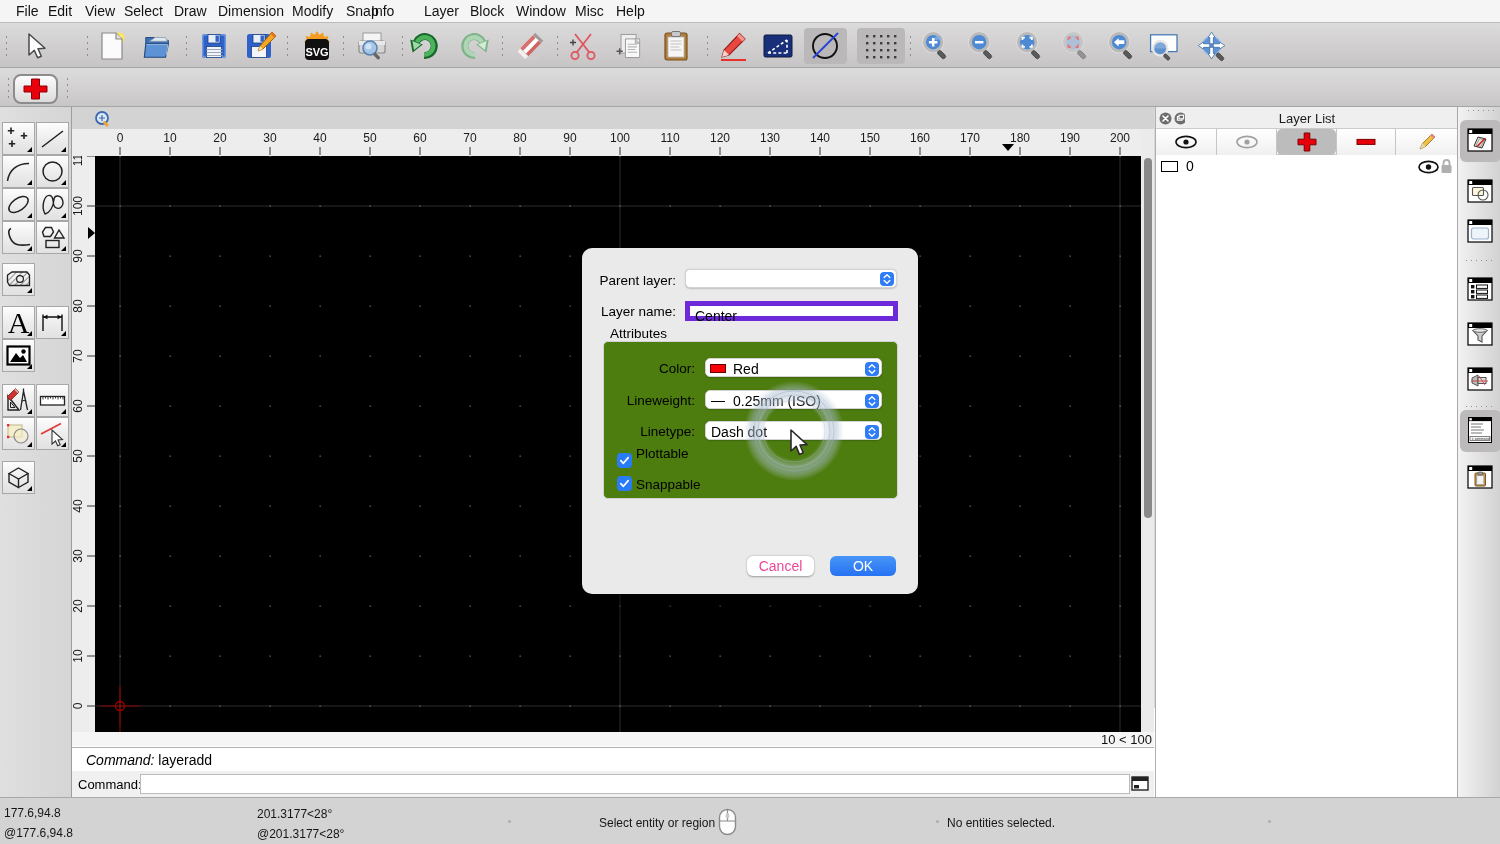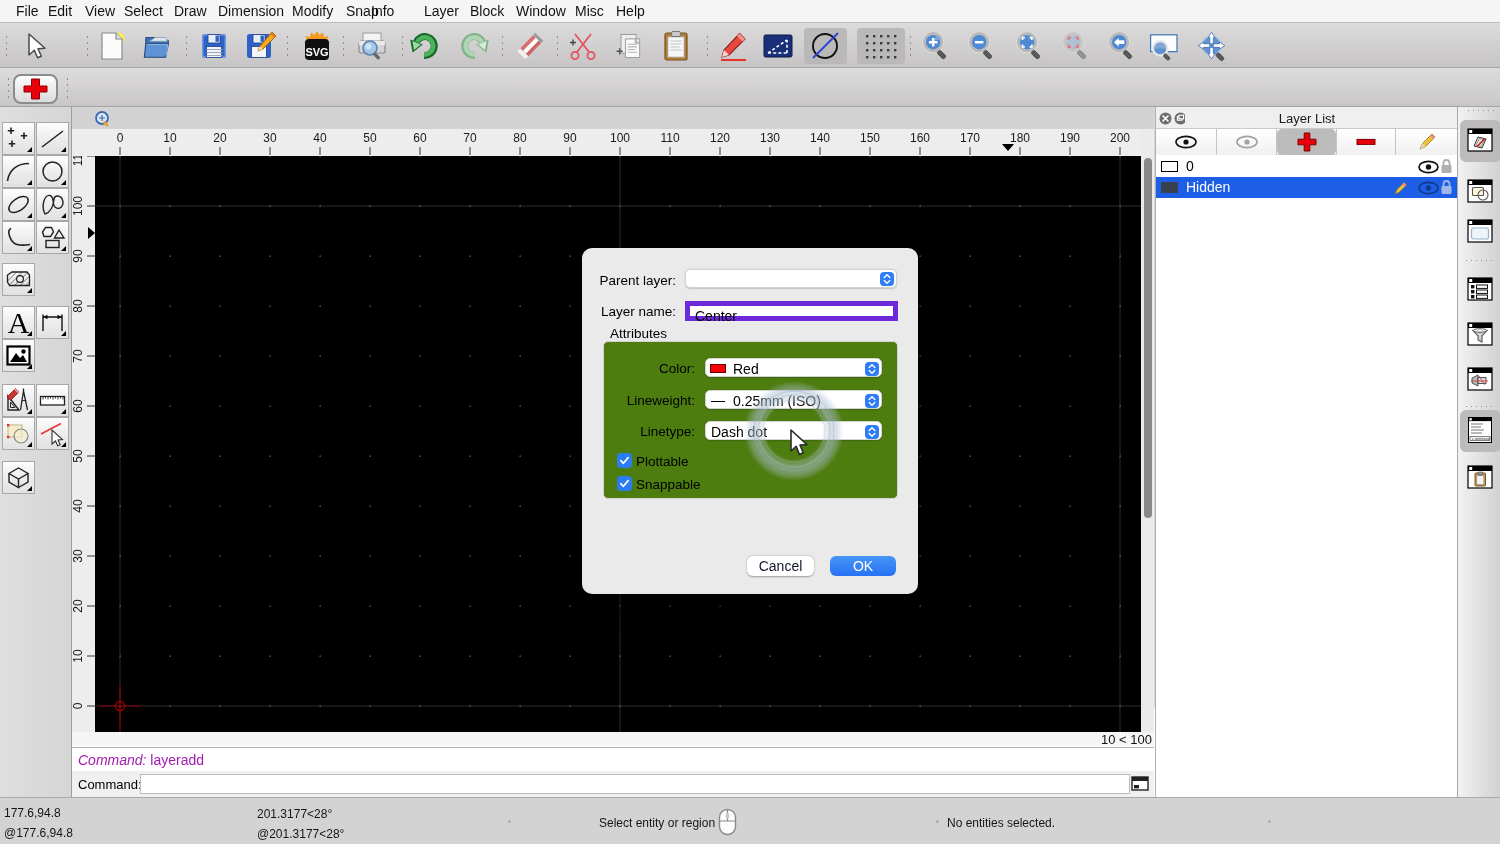--- a/index.html
+++ b/index.html
@@ -32,21 +32,21 @@
 #mdititle .t{position:absolute;left:0;top:3px;width:1120px;text-align:center;font-size:14px;color:#363636;}
 #corner{left:72px;top:129px;width:23px;height:27px;background:#eeeded;}
 #hruler{left:95px;top:129px;width:1046px;height:27px;background:#eeeded;}
 #vruler{left:72px;top:156px;width:23px;height:576px;background:#eeeded;}
 #canvas{left:95px;top:156px;width:1046px;height:576px;background:#000;}
 #cgap{left:1141px;top:129px;width:13px;height:603px;background:#ecebeb;}
 #sthumb{left:1144px;top:158px;width:8px;height:360px;background:#8a8989;border-radius:4px;}
 #understrip{left:72px;top:732px;width:1082px;height:14px;background:#f6f5f5;}
 #understrip .g{position:absolute;right:2px;top:0px;font-size:13px;color:#111;}
 #histrow{left:72px;top:747px;width:1082px;height:24px;background:#fff;border-top:1px solid #b1b0b0;}
-#histrow .c{position:absolute;left:6px;top:4px;font-size:14px;color:#a21caf;}
+#histrow .c{position:absolute;left:14px;top:4px;font-size:14px;color:#000000;}
 #inputrow{left:72px;top:771px;width:1082px;height:26px;background:#f1f0f0;}
 #inputrow .l{position:absolute;left:6px;top:6px;font-size:13px;color:#000;}
 #cmdinput{position:absolute;left:68px;top:3px;width:990px;height:20px;background:#fff;border:1px solid #bcbbbb;}
 
 #dock{left:1155px;top:107px;width:302px;height:690px;background:#fff;border-left:1px solid #b0afaf;}
 #dockhead{position:absolute;left:0;top:0;width:302px;height:22px;background:#f0efef;border-bottom:1px solid #cccbcb;}
 #dockhead .t{position:absolute;left:0;top:4px;width:302px;text-align:center;font-size:13px;color:#1a1a1a;}
 #docktools{position:absolute;left:0;top:22px;width:302px;height:26px;background:#fafafa;border-bottom:1px solid #c9c8c8;}
 .dtb{position:absolute;top:0;height:26px;background:linear-gradient(#ffffff,#f1f0f0);border-right:1px solid #c6c5c5;display:flex;align-items:center;justify-content:center;}
 .layrow{position:absolute;left:0;width:301px;height:21px;}
@@ -66,21 +66,21 @@
   box-shadow:0 20px 45px rgba(0,0,0,0.55),0 0 1px rgba(0,0,0,0.4);}
 #dlg .lbl{position:absolute;font-size:13.5px;color:#000;}
 .combo{position:absolute;background:#fff;border:0.5px solid #d4d3d3;border-radius:5px;
   box-shadow:0 0.5px 1.5px rgba(0,0,0,0.18);}
 .stepper{position:absolute;width:14px;height:14px;border-radius:4px;background:#2e7cf6;}
 .stepper svg{position:absolute;left:0;top:0;}
 #grpbox{position:absolute;left:21px;top:93px;width:295px;height:158px;background:#4d7c0f;
   border:1px solid #d4d3d3;border-radius:5px;}
 .chk{position:absolute;width:15px;height:15px;border-radius:4px;background:#2a7cf5;}
 #btnCancel{position:absolute;left:165px;top:308px;width:67px;height:20px;background:#fff;border-radius:6px;
-  box-shadow:0 0.5px 2px rgba(0,0,0,0.35);font-size:14px;color:#0f172a;text-align:center;line-height:20px;}
+  box-shadow:0 0.5px 2px rgba(0,0,0,0.35);font-size:14px;color:#ec4899;text-align:center;line-height:20px;}
 #btnOK{position:absolute;left:248px;top:308px;width:66px;height:20px;background:linear-gradient(#4795f7,#2672f3);
   border-radius:6px;font-size:14px;color:#fff;text-align:center;line-height:20px;}
 </style>
 </head>
 <body>
 <div id="stage">
 
 <div class="abs" id="menubar">
   <span style="left:16px">File</span>
       <span style="left:48px">Edit</span>
@@ -863,36 +863,20 @@
     <div class="nm">0</div>
     <svg class="eye" style="position:absolute;left:261px;top:4px" width="23" height="14" viewBox="0 0 23 14">
           <ellipse cx="11.5" cy="7" rx="9.5" ry="5.6" fill="none" stroke="#111" stroke-width="1.7"></ellipse>
           <circle cx="11.5" cy="7" r="2.7" fill="#111"></circle>
         </svg>
     <svg style="position:absolute;left:284px;top:2px" width="13" height="17" viewBox="0 0 13 17">
           <path d="M3.5 7 V5 a3 3 0 0 1 6 0 v2" fill="none" stroke="#b0afaf" stroke-width="1.8"></path>
           <rect x="1.5" y="7" width="10" height="8" rx="1.2" fill="#b0afaf"></rect>
         </svg>
   </div>
-  <div class="layrow" style="top:70px;background:#1c5ee6;">
-    <div class="swatch" style="background:#39404f;"></div>
-    <div class="nm" style="color:#fff;">Hidden</div>
-    <svg style="position:absolute;left:237px;top:3px" width="16" height="16" viewBox="0 0 16 16">
-          <path d="M2 14 L3.8 9.8 L11 2.6 L13.4 5 L6.2 12.2 Z" fill="#f0c040" stroke="#8a6a20" stroke-width="0.7"></path>
-          <path d="M11 2.6 L13.4 5 L12 6.4 L9.6 4 Z" fill="#e88"></path>
-        </svg>
-    <svg style="position:absolute;left:261px;top:4px" width="23" height="14" viewBox="0 0 23 14">
-          <ellipse cx="11.5" cy="7" rx="9.5" ry="5.6" fill="none" stroke="#123a8c" stroke-width="1.7"></ellipse>
-          <circle cx="11.5" cy="7" r="2.7" fill="#123a8c"></circle>
-        </svg>
-    <svg style="position:absolute;left:284px;top:2px" width="13" height="17" viewBox="0 0 13 17">
-          <path d="M3.5 7 V5 a3 3 0 0 1 6 0 v2" fill="none" stroke="#9fb6e8" stroke-width="1.8"></path>
-          <rect x="1.5" y="7" width="10" height="8" rx="1.2" fill="#9fb6e8"></rect>
-        </svg>
-  </div>
 </div>
 
 <div class="abs" id="rtb">
   <div style="position:absolute;left:8px;top:2px;width:28px;height:3px;background-image:radial-gradient(circle 1px,#8f8e8e 55%,transparent 60%);background-size:5px 3px;"></div>
   <div class="rpressed" style="top:13px;"></div>
   <div class="rbtn" style="top:19px;">
     <svg width="28" height="28" viewBox="0 0 28 28">
       <rect x="2" y="2" width="24" height="22" fill="#fff" stroke="#000" stroke-width="1.2"></rect>
       <rect x="2" y="2" width="24" height="5" fill="#000"></rect>
           <rect x="3.2" y="3" width="3" height="3" fill="#fff"></rect>
@@ -1039,21 +1023,21 @@
       <div class="stepper" style="right:2.5px;top:2.5px;">
             <svg width="14" height="14" viewBox="0 0 14 14">
               <path d="M4.2 5.5 L7 2.8 L9.8 5.5" fill="none" stroke="#fff" stroke-width="1.4" stroke-linecap="round" stroke-linejoin="round"></path>
               <path d="M4.2 8.5 L7 11.2 L9.8 8.5" fill="none" stroke="#fff" stroke-width="1.4" stroke-linecap="round" stroke-linejoin="round"></path>
             </svg>
           </div>
     </div>
     <div class="chk" style="left:13px;top:111px;"><svg width="15" height="15" viewBox="0 0 15 15">
             <path d="M3.8 7.6 L6.4 10.3 L11.2 4.6" fill="none" stroke="#fff" stroke-width="1.7" stroke-linecap="round" stroke-linejoin="round"></path>
           </svg></div>
-    <span class="lbl" style="left:32px;top:112px;">Plottable</span>
+    <span class="lbl" style="left:32px;top:104px;">Plottable</span>
     <div class="chk" style="left:13px;top:134px;"><svg width="15" height="15" viewBox="0 0 15 15">
             <path d="M3.8 7.6 L6.4 10.3 L11.2 4.6" fill="none" stroke="#fff" stroke-width="1.7" stroke-linecap="round" stroke-linejoin="round"></path>
           </svg></div>
     <span class="lbl" style="left:32px;top:135px;">Snappable</span>
   </div>
   <div id="btnCancel">Cancel</div>
   <div id="btnOK">OK</div>
   <svg id="halo" style="position:absolute;left:161px;top:132px;" width="102" height="102" viewBox="0 0 102 102">
     <defs>
           <radialGradient id="hg" cx="50%" cy="50%" r="50%">

